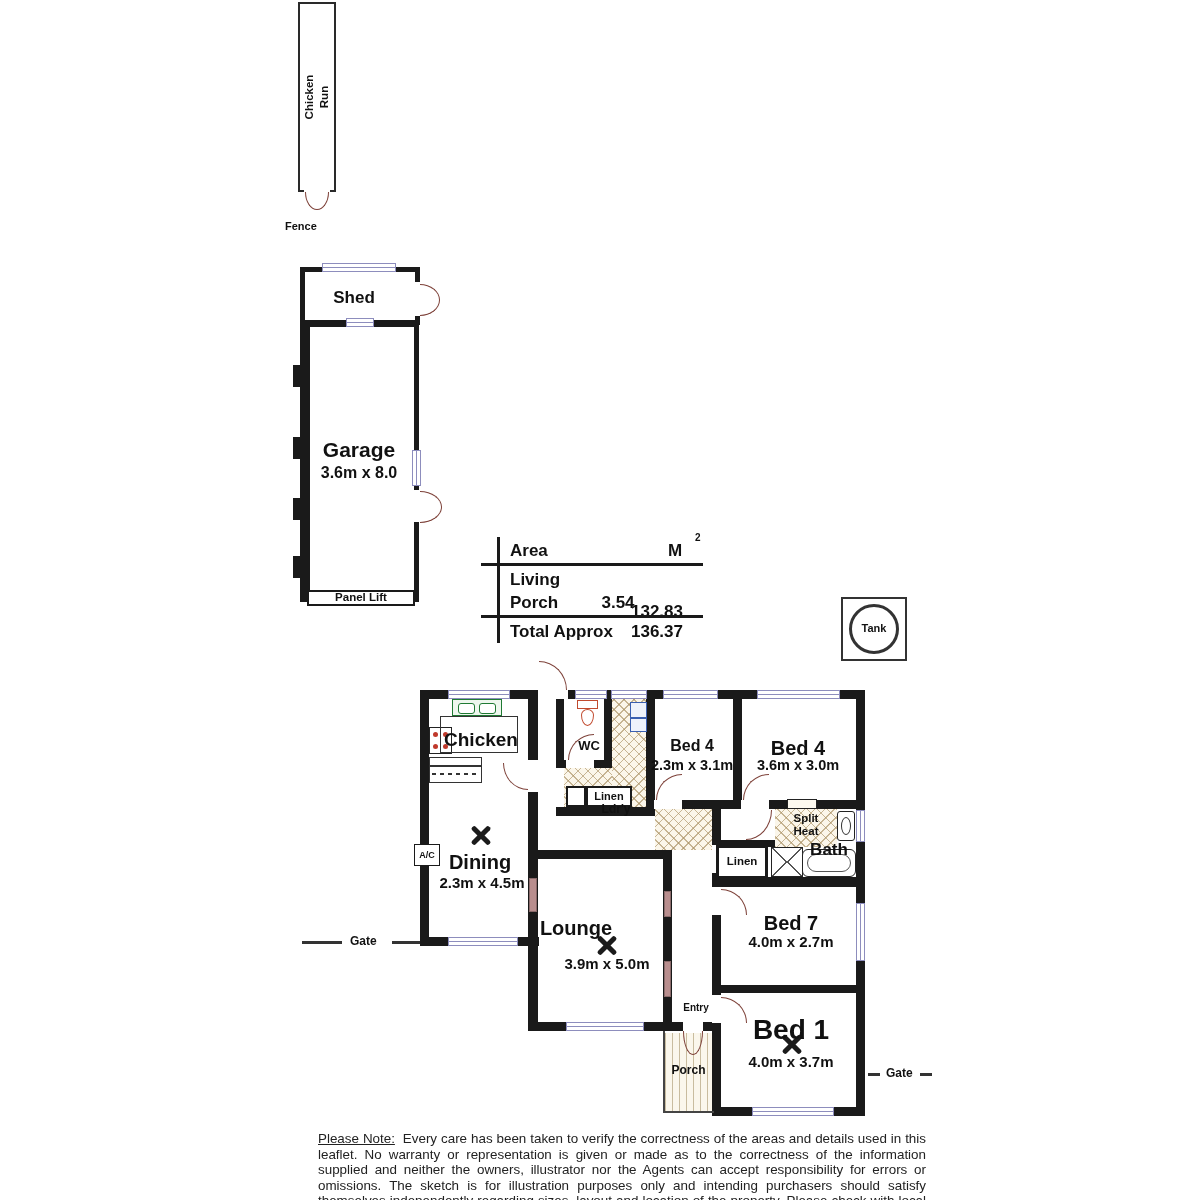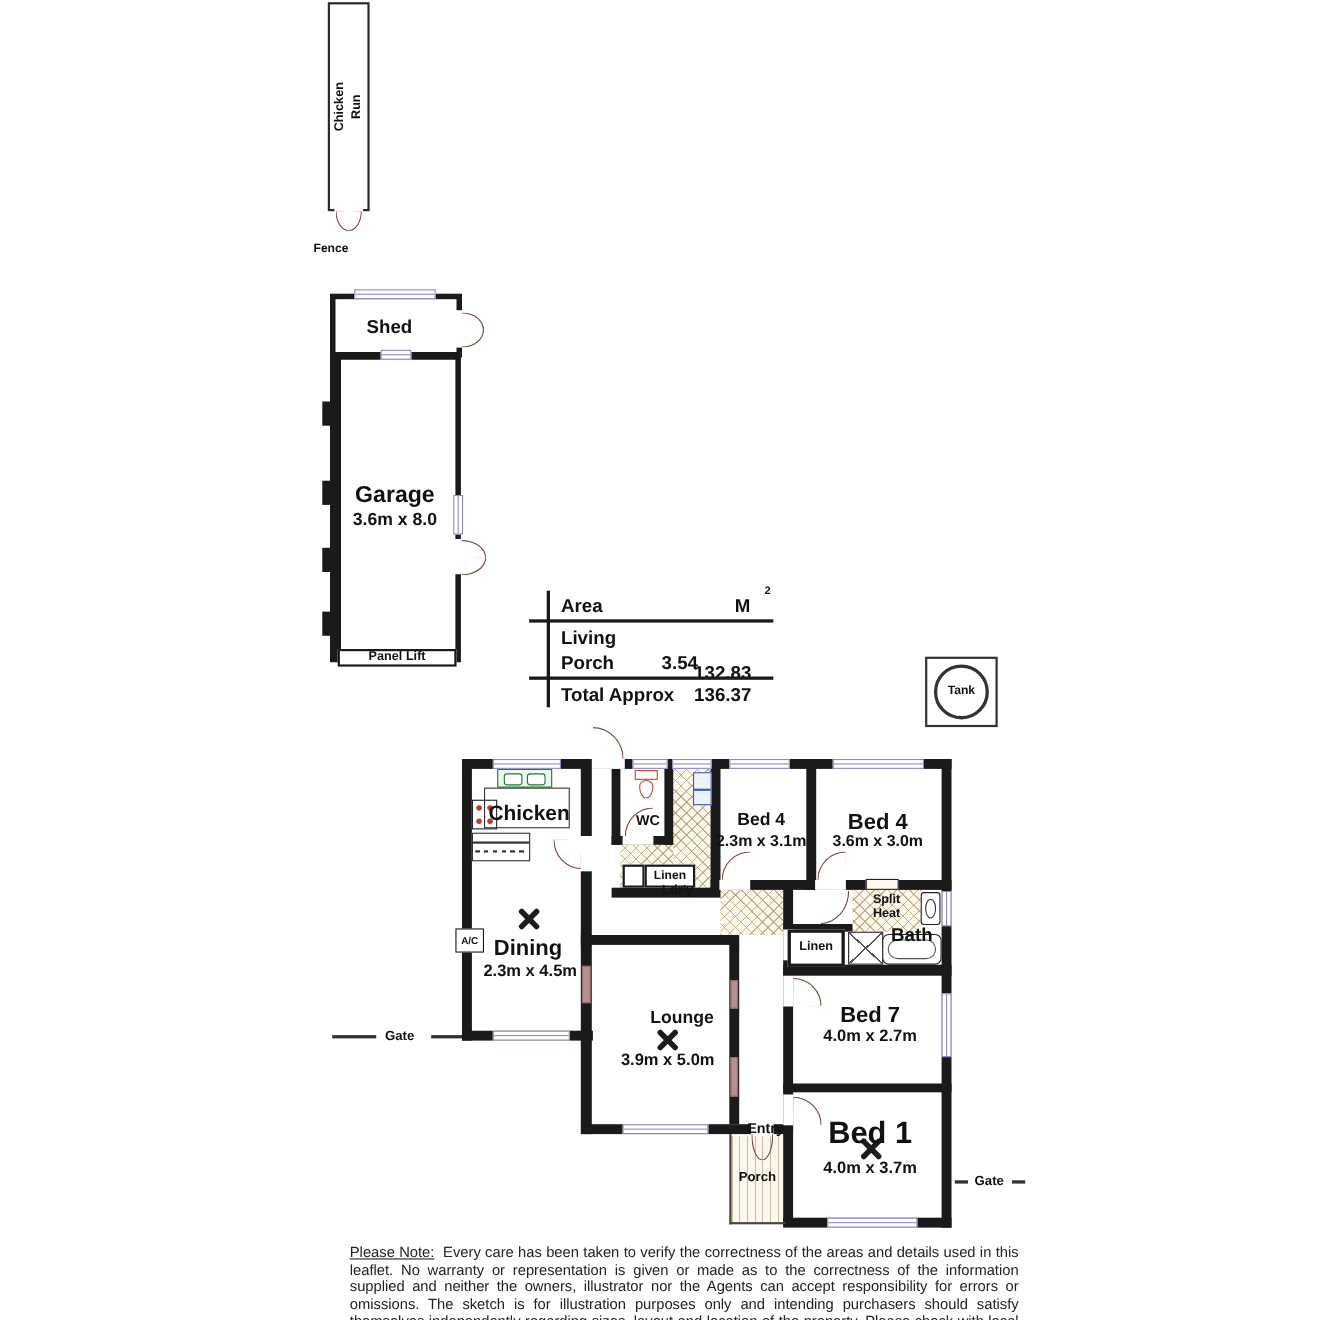--- a/index.html
+++ b/index.html
@@ -213,40 +213,40 @@
   <div class="box" style="left:414px;top:844px;width:26px;height:22px;border-width:1.6px;"></div>
   <div class="lbl ctr" style="left:414px;top:850px;width:26px;font-size:9px;">A/C</div>
 
   <div class="fan" style="left:468px;top:822px;"></div>
   <div class="fan" style="left:594px;top:932px;"></div>
   <div class="fan" style="left:779px;top:1031px;"></div>
 
   <div class="lbl ctr" style="left:431px;top:729px;width:100px;font-size:19px;">Chicken</div>
   <div class="lbl ctr" style="left:430px;top:851px;width:100px;font-size:20px;">Dining</div>
   <div class="lbl ctr" style="left:430px;top:874px;width:104px;font-size:15px;">2.3m x 4.5m</div>
-  <div class="lbl ctr" style="left:545px;top:917px;width:104px;font-size:16px;text-align:right;">Lounge</div>
+  <div class="lbl ctr" style="left:524px;top:917px;width:104px;font-size:20px;">Lounge</div>
   <div class="lbl ctr" style="left:555px;top:955px;width:104px;font-size:15px;">3.9m x 5.0m</div>
   <div class="lbl ctr" style="left:647px;top:737px;width:90px;font-size:16px;">Bed 4</div>
   <div class="lbl ctr" style="left:647px;top:757px;width:90px;font-size:14.5px;">2.3m x 3.1m</div>
   <div class="lbl ctr" style="left:753px;top:737px;width:90px;font-size:20px;">Bed 4</div>
   <div class="lbl ctr" style="left:753px;top:757px;width:90px;font-size:14.5px;">3.6m x 3.0m</div>
   <div class="lbl ctr" style="left:746px;top:912px;width:90px;font-size:20px;">Bed 7</div>
   <div class="lbl ctr" style="left:746px;top:933px;width:90px;font-size:15px;">4.0m x 2.7m</div>
   <div class="lbl ctr" style="left:746px;top:1014px;width:90px;font-size:28px;">Bed 1</div>
   <div class="lbl ctr" style="left:746px;top:1053px;width:90px;font-size:15px;">4.0m x 3.7m</div>
   <div class="lbl ctr" style="left:572px;top:738px;width:34px;font-size:13px;">WC</div>
   <div class="lbl ctr" style="left:592px;top:802px;width:48px;font-size:12px;">Ldr'y</div>
   <div class="lbl ctr" style="left:586px;top:790px;width:46px;font-size:11px;">Linen</div>
   <div class="lbl ctr" style="left:716px;top:855px;width:52px;font-size:11.5px;">Linen</div>
   <div class="lbl ctr" style="left:782px;top:812px;width:48px;font-size:11.5px;line-height:13px;">
     <span>Split</span><br>
     <span>Heat</span>
   </div>
   <div class="lbl ctr" style="left:805px;top:840px;width:48px;font-size:17px;">Bath</div>
-  <div class="lbl ctr" style="left:672px;top:1002px;width:48px;font-size:13px;margin-top:16px;">Entry</div>
+  <div class="lbl ctr" style="left:672px;top:1002px;width:48px;font-size:10px;">Entry</div>
   <div class="lbl ctr" style="left:665px;top:1063px;width:47px;font-size:12px;">Porch</div>
 
   <div class="dash" style="left:302px;top:941px;width:40px;"></div>
   <div class="lbl" style="left:350px;top:934px;font-size:12px;">Gate</div>
   <div class="dash" style="left:392px;top:941px;width:28px;"></div>
   <div class="dash" style="left:868px;top:1073px;width:12px;"></div>
   <div class="lbl" style="left:886px;top:1066px;font-size:12px;">Gate</div>
   <div class="dash" style="left:920px;top:1073px;width:12px;"></div>
 
   <div class="disclaimer">

